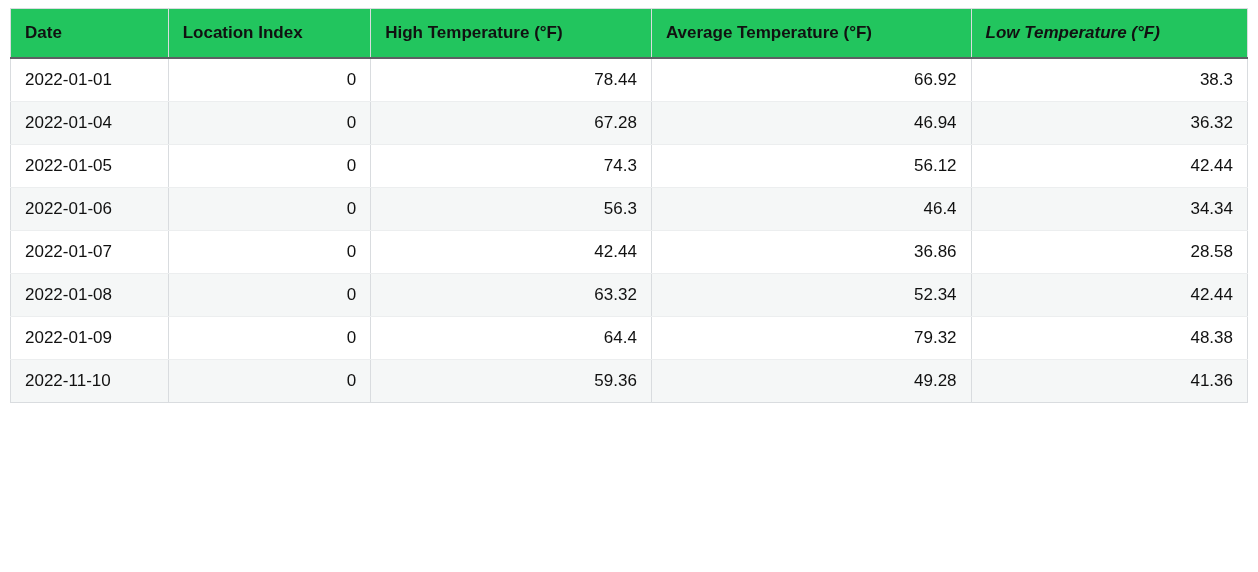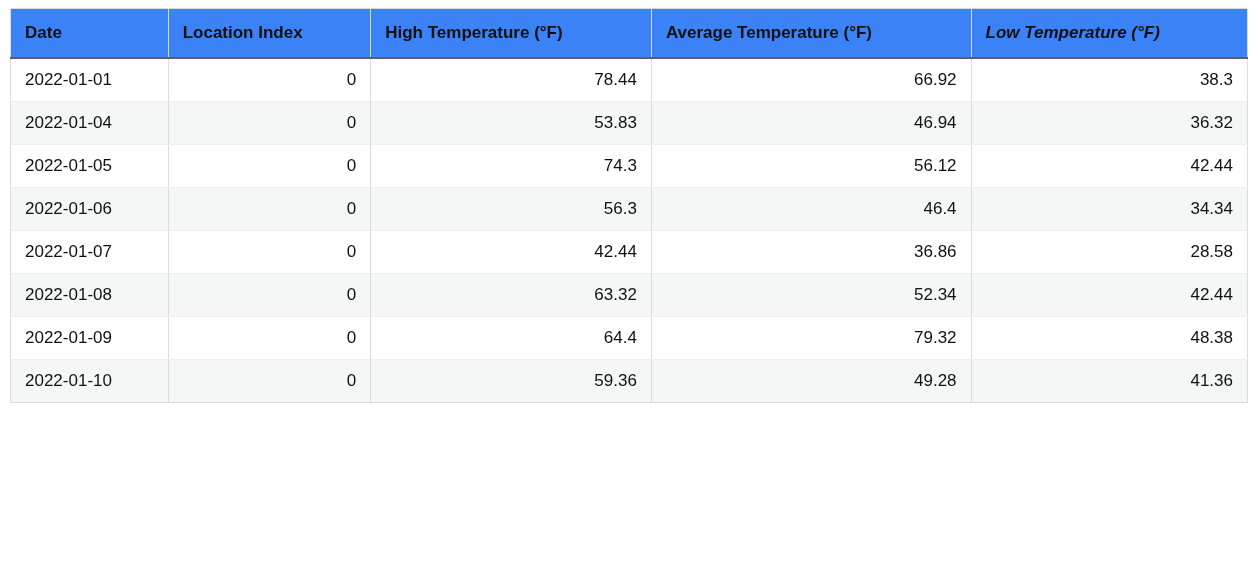--- a/index.html
+++ b/index.html
@@ -17,21 +17,21 @@
     width: 100%;
     border-collapse: collapse;
     border: 1px solid #d9dcdf;
   }
   thead th {
     text-align: left;
     font-weight: 700;
     padding: 14px 14px;
     border-bottom: 2px solid #5d6063;
     border-right: 1px solid #d9dcdf;
-    background: #3b82f6;
+    background: #22c55e;
     white-space: nowrap;
   }
   thead th:last-child { border-right: none; font-style: italic; }
   tbody td {
     padding: 11px 14px;
     border-right: 1px solid #d9dcdf;
     border-bottom: 1px solid #eceeef;
     vertical-align: middle;
     white-space: nowrap;
   }
@@ -59,21 +59,21 @@
     <tr>
       <td>2022-01-01</td>
       <td class="num">0</td>
       <td class="num">78.44</td>
       <td class="num">66.92</td>
       <td class="num">38.3</td>
     </tr>
     <tr>
       <td>2022-01-04</td>
       <td class="num">0</td>
-      <td class="num">53.83</td>
+      <td class="num">67.28</td>
       <td class="num">46.94</td>
       <td class="num">36.32</td>
     </tr>
     <tr>
       <td>2022-01-05</td>
       <td class="num">0</td>
       <td class="num">74.3</td>
       <td class="num">56.12</td>
       <td class="num">42.44</td>
     </tr>
@@ -99,21 +99,21 @@
       <td class="num">42.44</td>
     </tr>
     <tr>
       <td>2022-01-09</td>
       <td class="num">0</td>
       <td class="num">64.4</td>
       <td class="num">79.32</td>
       <td class="num">48.38</td>
     </tr>
     <tr>
-      <td>2022-01-10</td>
+      <td>2022-11-10</td>
       <td class="num">0</td>
       <td class="num">59.36</td>
       <td class="num">49.28</td>
       <td class="num">41.36</td>
     </tr>
   </tbody>
 </table>
 </div>
 
 </body></html>

